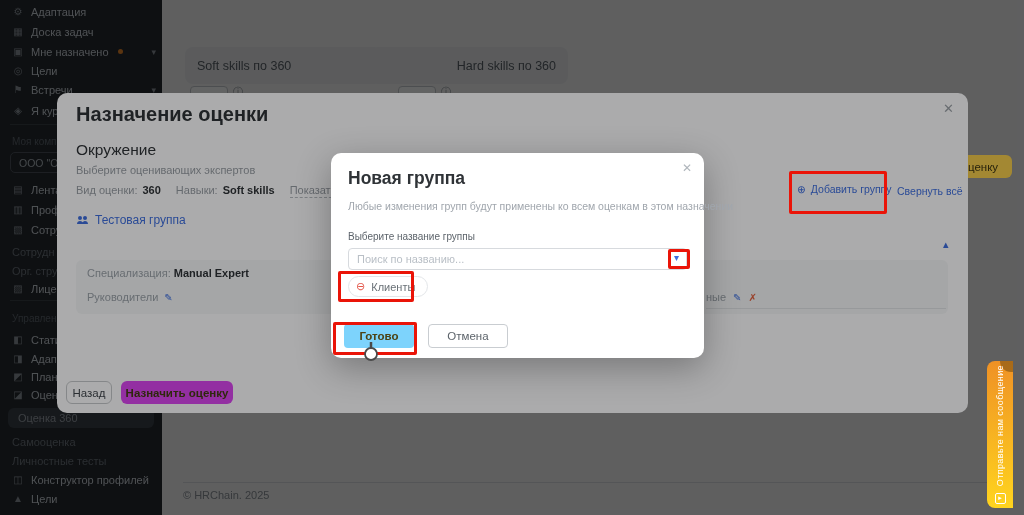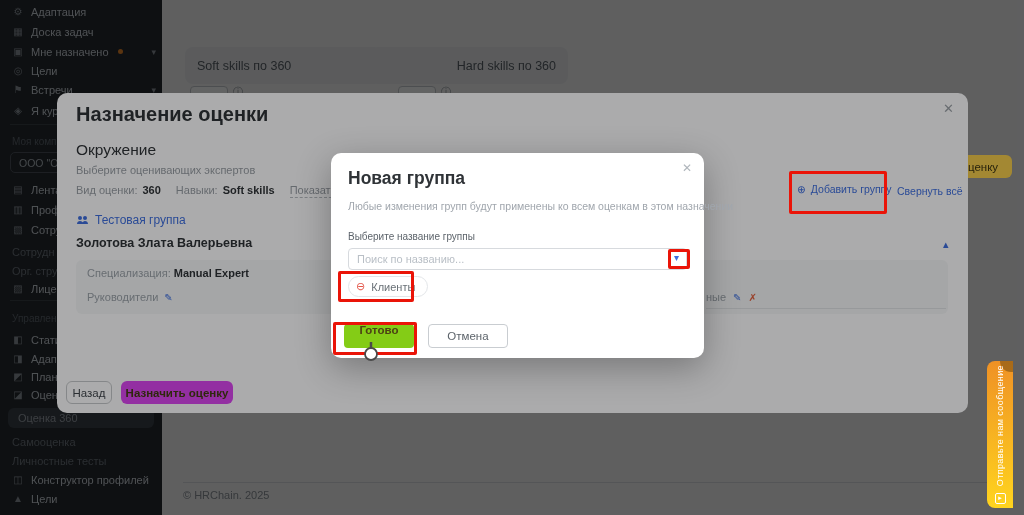--- a/index.html
+++ b/index.html
@@ -64,21 +64,21 @@
   .gmodal{position:absolute;left:331px;top:153px;width:373px;height:205px;background:#ffffff;border-radius:10px;box-shadow:0 10px 35px rgba(0,0,0,.3);z-index:40;}
   .g-close{position:absolute;right:12px;top:8px;color:#b0b6bc;font-size:12px;cursor:pointer;}
   .g-title{position:absolute;left:17px;top:15px;font-size:17.5px;font-weight:bold;color:#2f3337;}
   .g-sub{position:absolute;left:17px;top:47px;font-size:10.5px;color:#a0a6ad;white-space:nowrap;}
   .g-label{position:absolute;left:17px;top:78px;font-size:10px;color:#5d646b;}
   .g-input{position:absolute;left:17px;top:95px;width:339px;height:22px;border:1px solid #d7dade;border-radius:4px;font-size:11px;color:#6a7177;padding:0 22px 0 8px;outline:none;}
   .g-input::placeholder{color:#b9bfc6;}
   .g-input-chev{position:absolute;left:343px;top:99px;color:#3e6ede;font-size:10px;cursor:pointer;}
   .g-chip{position:absolute;left:17px;top:123px;height:21px;border:1px solid #e3e6e9;border-radius:11px;display:flex;align-items:center;gap:6px;padding:0 12px 0 7px;font-size:11px;color:#6a7177;cursor:pointer;}
   .chip-minus{color:#e4574a;font-size:11px;cursor:pointer;}
-  .g-done{position:absolute;left:13px;top:171px;width:70px;height:24px;border-radius:4px;background:#84cc16;color:#4c4214;font-size:11.5px;font-weight:bold;display:flex;align-items:flex-start;justify-content:center;cursor:pointer;}
+  .g-done{position:absolute;left:13px;top:171px;width:70px;height:24px;border-radius:4px;background:#7dd3fc;color:#4c4214;font-size:11.5px;font-weight:bold;display:flex;align-items:center;justify-content:center;cursor:pointer;}
   .g-cancel{position:absolute;left:97px;top:171px;width:80px;height:24px;border:1px solid #c9cdd1;border-radius:4px;background:#fff;color:#5d646b;font-size:11.5px;display:flex;align-items:center;justify-content:center;cursor:pointer;}
 
   
   .anno{position:absolute;border:3px solid #ea1408;z-index:50;border-radius:2px;}
   .anno1{left:789px;top:171px;width:98px;height:43px;}
   .anno2{left:668px;top:249px;width:22px;height:20px;}
   .anno3{left:338px;top:271px;width:76px;height:31px;}
   .anno4{left:333px;top:322px;width:84px;height:33px;}
   .cursor-ind{position:absolute;left:362px;top:340px;z-index:55;}
 
@@ -224,21 +224,20 @@
       </svg>
       <span>Тестовая группа</span>
     </div>
     <div class="m-addgroup">
       <span>⊕</span>
       <span>Добавить группу</span>
     </div>
     <div class="m-collapse">
       <span>Свернуть всё</span>
     </div>
-    <div class="m-emp">Золотова Злата Валерьевна</div>
     <span class="m-chevup">▴</span>
     <div class="m-panel">
       <div class="p-row1">
         <span>Специализация:</span>
         <b>Manual Expert</b>
       </div>
       <div class="p-row2">
         <span>Руководители</span>
         <span class="icon-edit">✎</span>
       </div>

